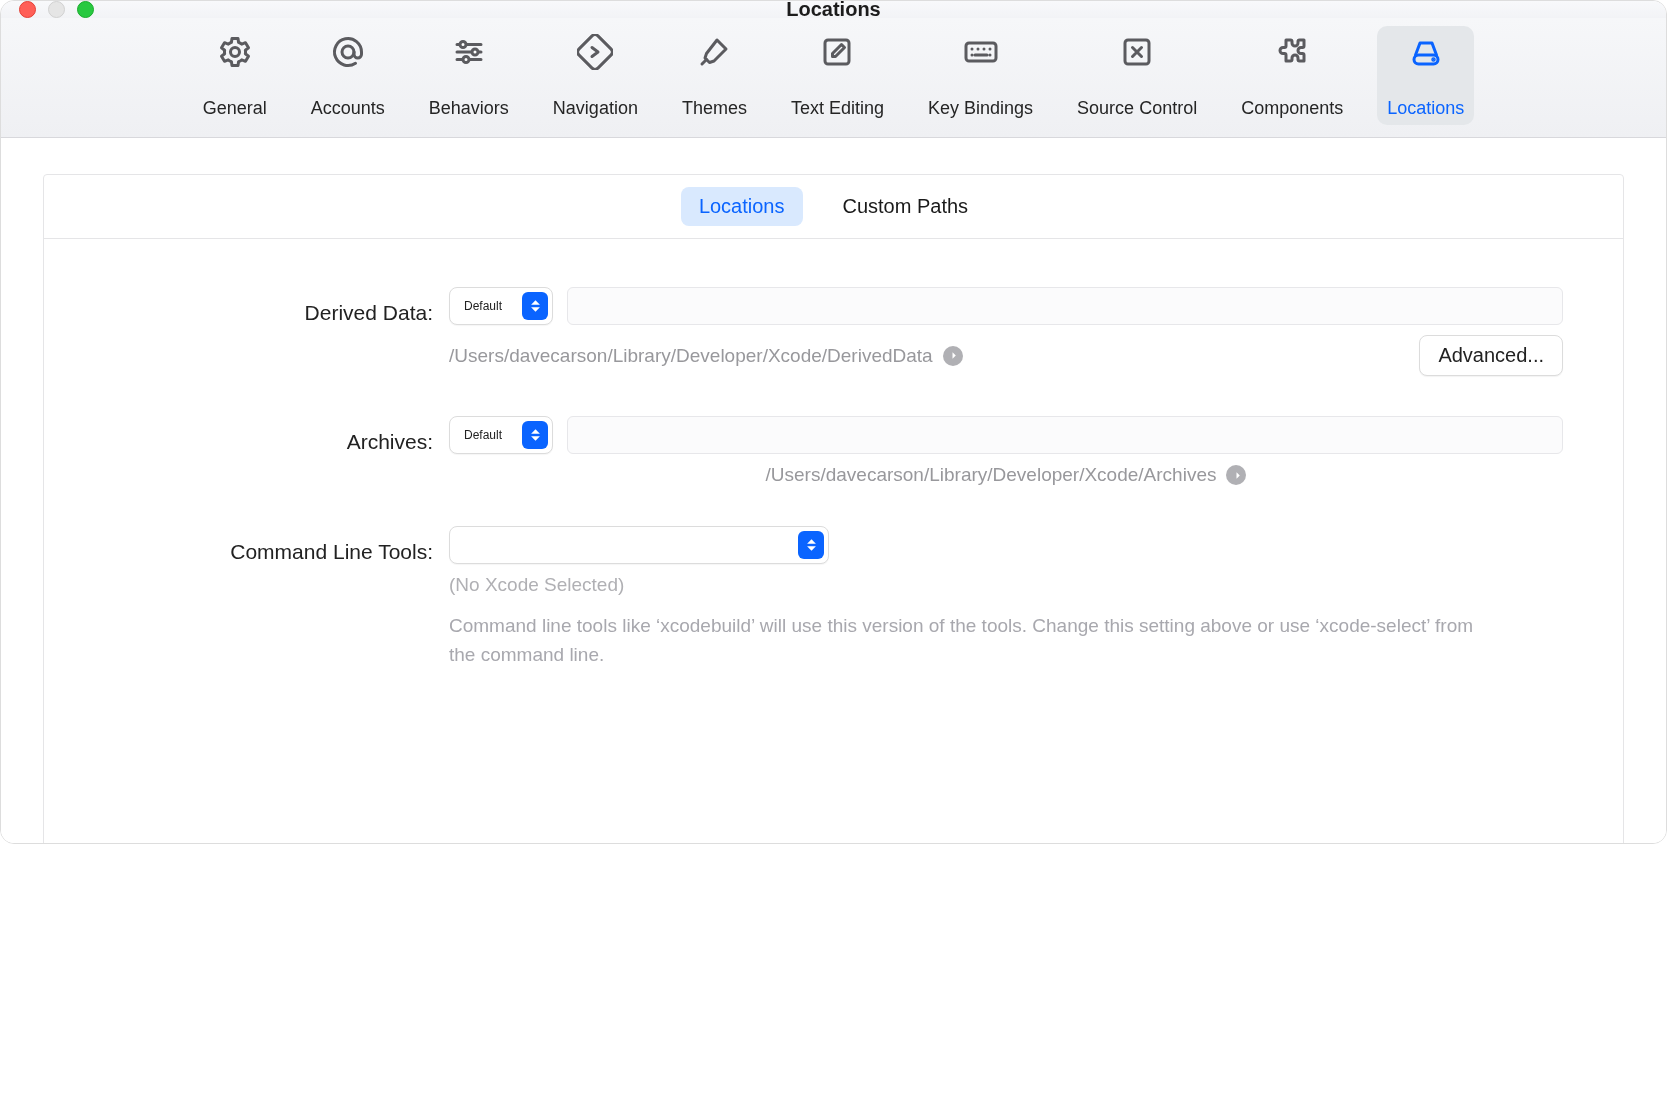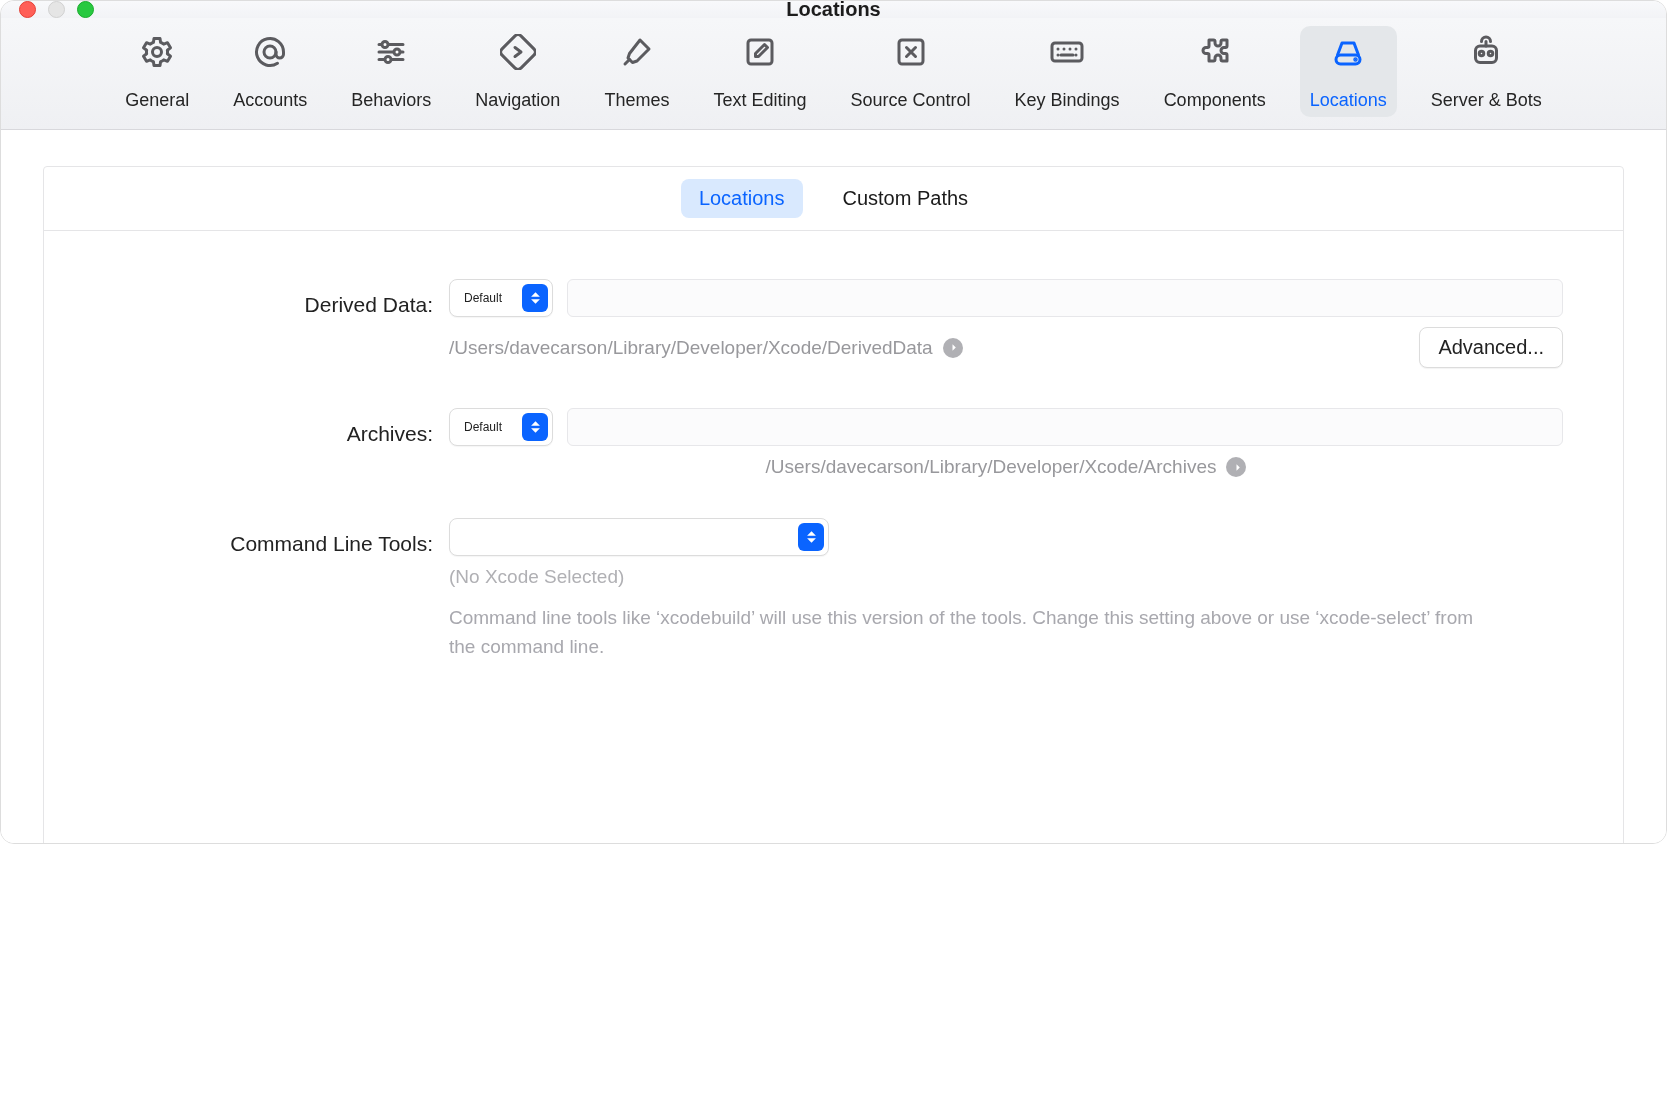--- a/index.html
+++ b/index.html
@@ -47,21 +47,21 @@
       align-items: flex-end;
       gap: 24px;
       padding: 8px 16px 12px;
       background: linear-gradient(#f6f7f9, #eff0f3);
       border-bottom: 1px solid #d8d8dc;
     }
     .toolbar-item {
       display: flex;
       flex-direction: column;
       align-items: center;
-      gap: 16px;
+      gap: 24px;
       cursor: pointer;
       padding: 8px 10px 6px;
       border-radius: 10px;
       color: #454545;
     }
     .toolbar-item.active {
       background: #e4e7ea;
       color: #0a64ff;
     }
     .toolbar-item svg { width: 36px; height: 36px; }
@@ -262,63 +262,52 @@
         <svg viewBox="0 0 24 24" class="icon-stroke">
             <rect x="4" y="4" width="16" height="16" rx="2"></rect>
             <path d="M15 7l2 2-6 6H9v-2z"></path>
           </svg>
       </span>
       <span class="toolbar-label">Text Editing</span>
     </div>
     <div class="toolbar-item">
       <span>
         <svg viewBox="0 0 24 24" class="icon-stroke">
+            <rect x="2" y="6" width="20" height="12" rx="2"></rect>
+            <path d="M6 10h0M10 10h0M14 10h0M18 10h0M6 14h0M8 14h8M18 14h0"></path>
+          </svg>
+      </span>
+      <span class="toolbar-label">Key Bindings</span>
+    </div>
+    <div class="toolbar-item">
+      <span>
+        <svg viewBox="0 0 24 24" class="icon-stroke">
             <rect x="4" y="4" width="16" height="16" rx="2"></rect>
             <path d="M9 9l6 6M15 9l-6 6"></path>
           </svg>
       </span>
       <span class="toolbar-label">Source Control</span>
-    </div>
-    <div class="toolbar-item">
-      <span>
-        <svg viewBox="0 0 24 24" class="icon-stroke">
-            <rect x="2" y="6" width="20" height="12" rx="2"></rect>
-            <path d="M6 10h0M10 10h0M14 10h0M18 10h0M6 14h0M8 14h8M18 14h0"></path>
-          </svg>
-      </span>
-      <span class="toolbar-label">Key Bindings</span>
     </div>
     <div class="toolbar-item">
       <span>
         <svg viewBox="0 0 24 24" class="icon-stroke">
             <path d="M8 4h3a1 1 0 0 1 1 1v1a2 2 0 1 0 4 0V5a1 1 0 0 1 1-1h3v4a1 1 0 0 1-1 1h-1a2 2 0 1 0 0 4h1a1 1 0 0 1 1 1v4h-3a1 1 0 0 1-1-1v-1a2 2 0 1 0-4 0v1a1 1 0 0 1-1 1H8v-4a1 1 0 0 0-1-1H6a2 2 0 1 1 0-4h1a1 1 0 0 0 1-1V4z"></path>
           </svg>
       </span>
       <span class="toolbar-label">Components</span>
     </div>
     <div class="toolbar-item active">
       <span>
         <svg viewBox="0 0 24 24" class="icon-stroke" style="stroke:#0a64ff">
             <path d="M5 14l3-8h8l3 8"></path>
             <rect x="4" y="14" width="16" height="6" rx="3"></rect>
             <circle cx="17" cy="17" r="0.5" fill="#0a64ff"></circle>
           </svg>
       </span>
       <span class="toolbar-label">Locations</span>
-    </div>
-    <div class="toolbar-item">
-      <span>
-        <svg viewBox="0 0 24 24" class="icon-stroke">
-            <rect x="5" y="8" width="14" height="11" rx="3"></rect>
-            <circle cx="9" cy="13" r="1.5"></circle>
-            <circle cx="15" cy="13" r="1.5"></circle>
-            <path d="M12 8V5M9 5a3 3 0 0 1 6 0"></path>
-          </svg>
-      </span>
-      <span class="toolbar-label">Server &amp; Bots</span>
     </div>
   </div>
 
   <div class="content">
     <div class="panel">
       <div class="subtoolbar">
         <div class="tab active">Locations</div>
         <div class="tab">Custom Paths</div>
       </div>
 

